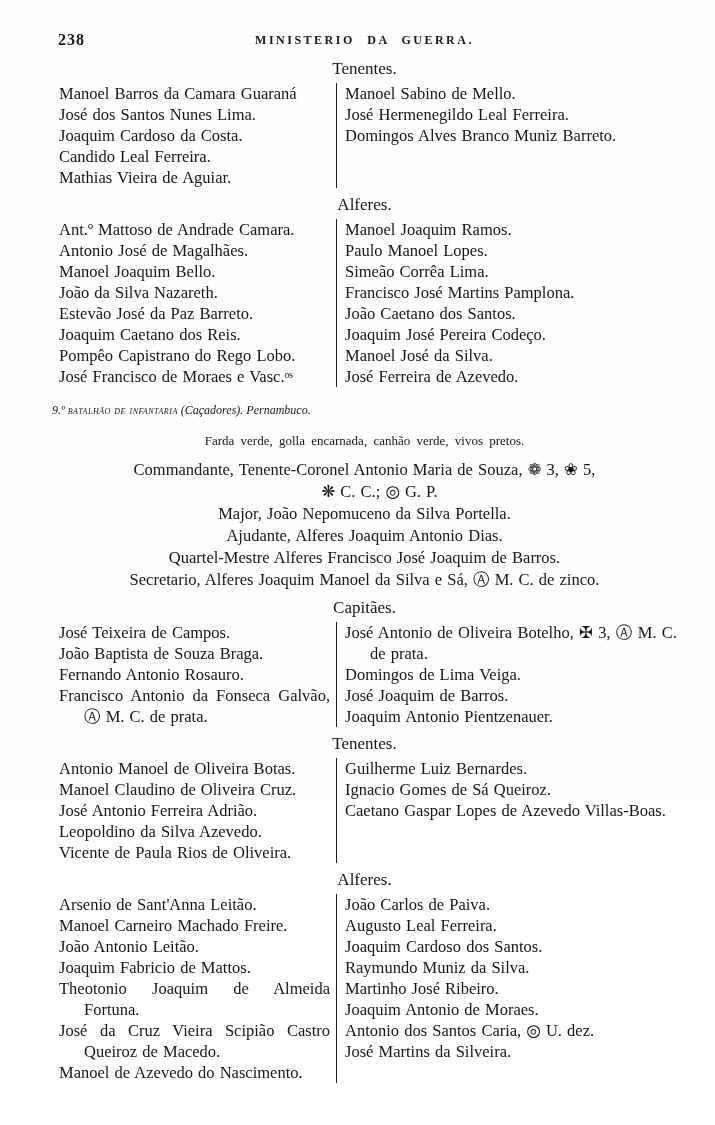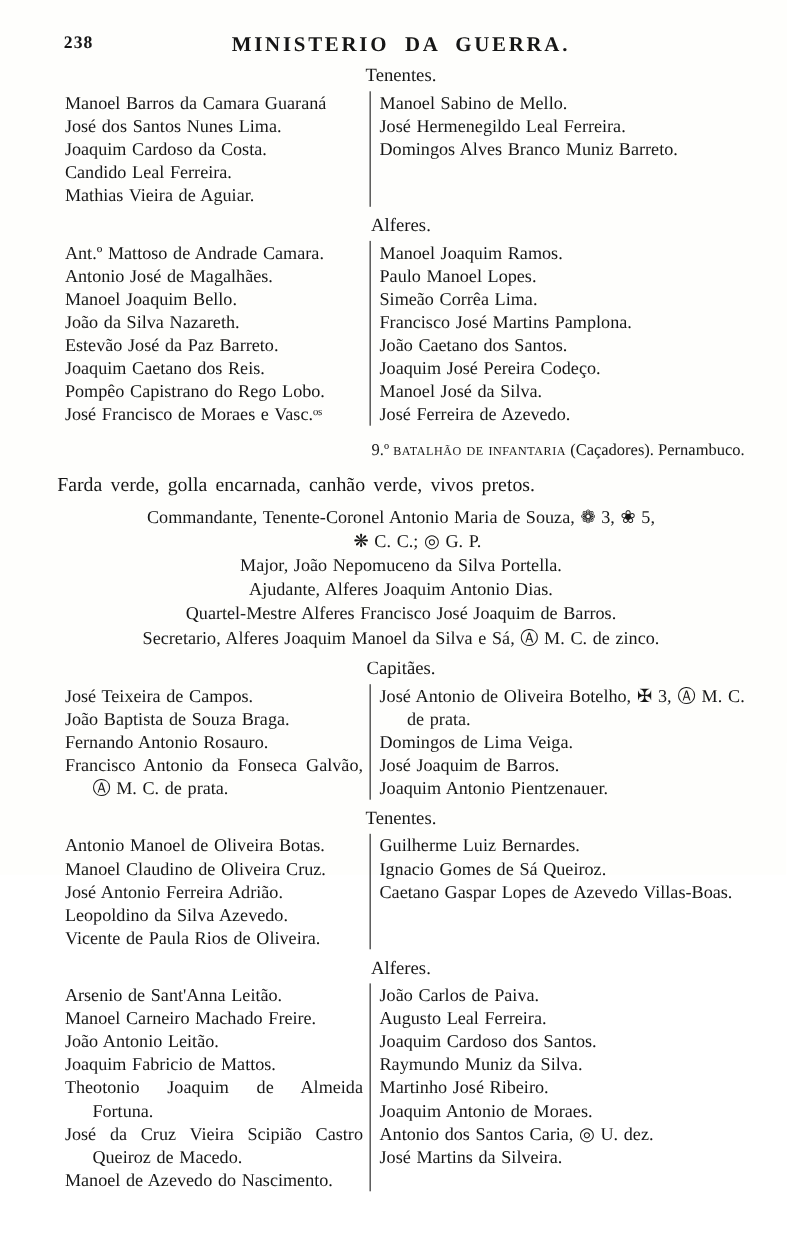--- a/index.html
+++ b/index.html
@@ -32,21 +32,21 @@
     position: absolute;
     left: 6px;
     top: 1px;
     font-weight: bold;
     font-size: 16px;
     letter-spacing: 1px;
   }
   .doc-title {
     display: inline-block;
     margin: 0;
-    font-size: 19px;
+    font-size: 12px;
     font-weight: bold;
     letter-spacing: 2.5px;
     word-spacing: 7px;
   }
   
   .rank-title {
     text-align: center;
     font-size: 17px;
     font-weight: normal;
     margin: 7px 0 4px 0;
@@ -70,33 +70,34 @@
     margin: 0;
     font-size: 16.5px;
     line-height: 21px;
     text-align: justify;
     padding-left: 25px;
     text-indent: -25px;
     word-spacing: 1px;
   }
   
   .batt-heading {
-    text-align: right;
-    font-size: 15px;
+    text-align: left;
+    font-size: 12px;
     font-weight: normal;
     margin: 13px 0 9px 0;
     line-height: 21px;
+    font-style: italic;
   }
   .batt-heading .smallcaps {
     font-variant: small-caps;
     letter-spacing: 0.5px;
   }
   .uniform-line {
-    text-align: left;
-    font-size: 18px;
+    text-align: center;
+    font-size: 13px;
     margin: 0 0 8px 0;
     line-height: 21px;
     word-spacing: 3px;
   }
   .staff-line {
     margin: 0;
     font-size: 16.5px;
     line-height: 22px;
     word-spacing: 1px;
     text-align: center;

